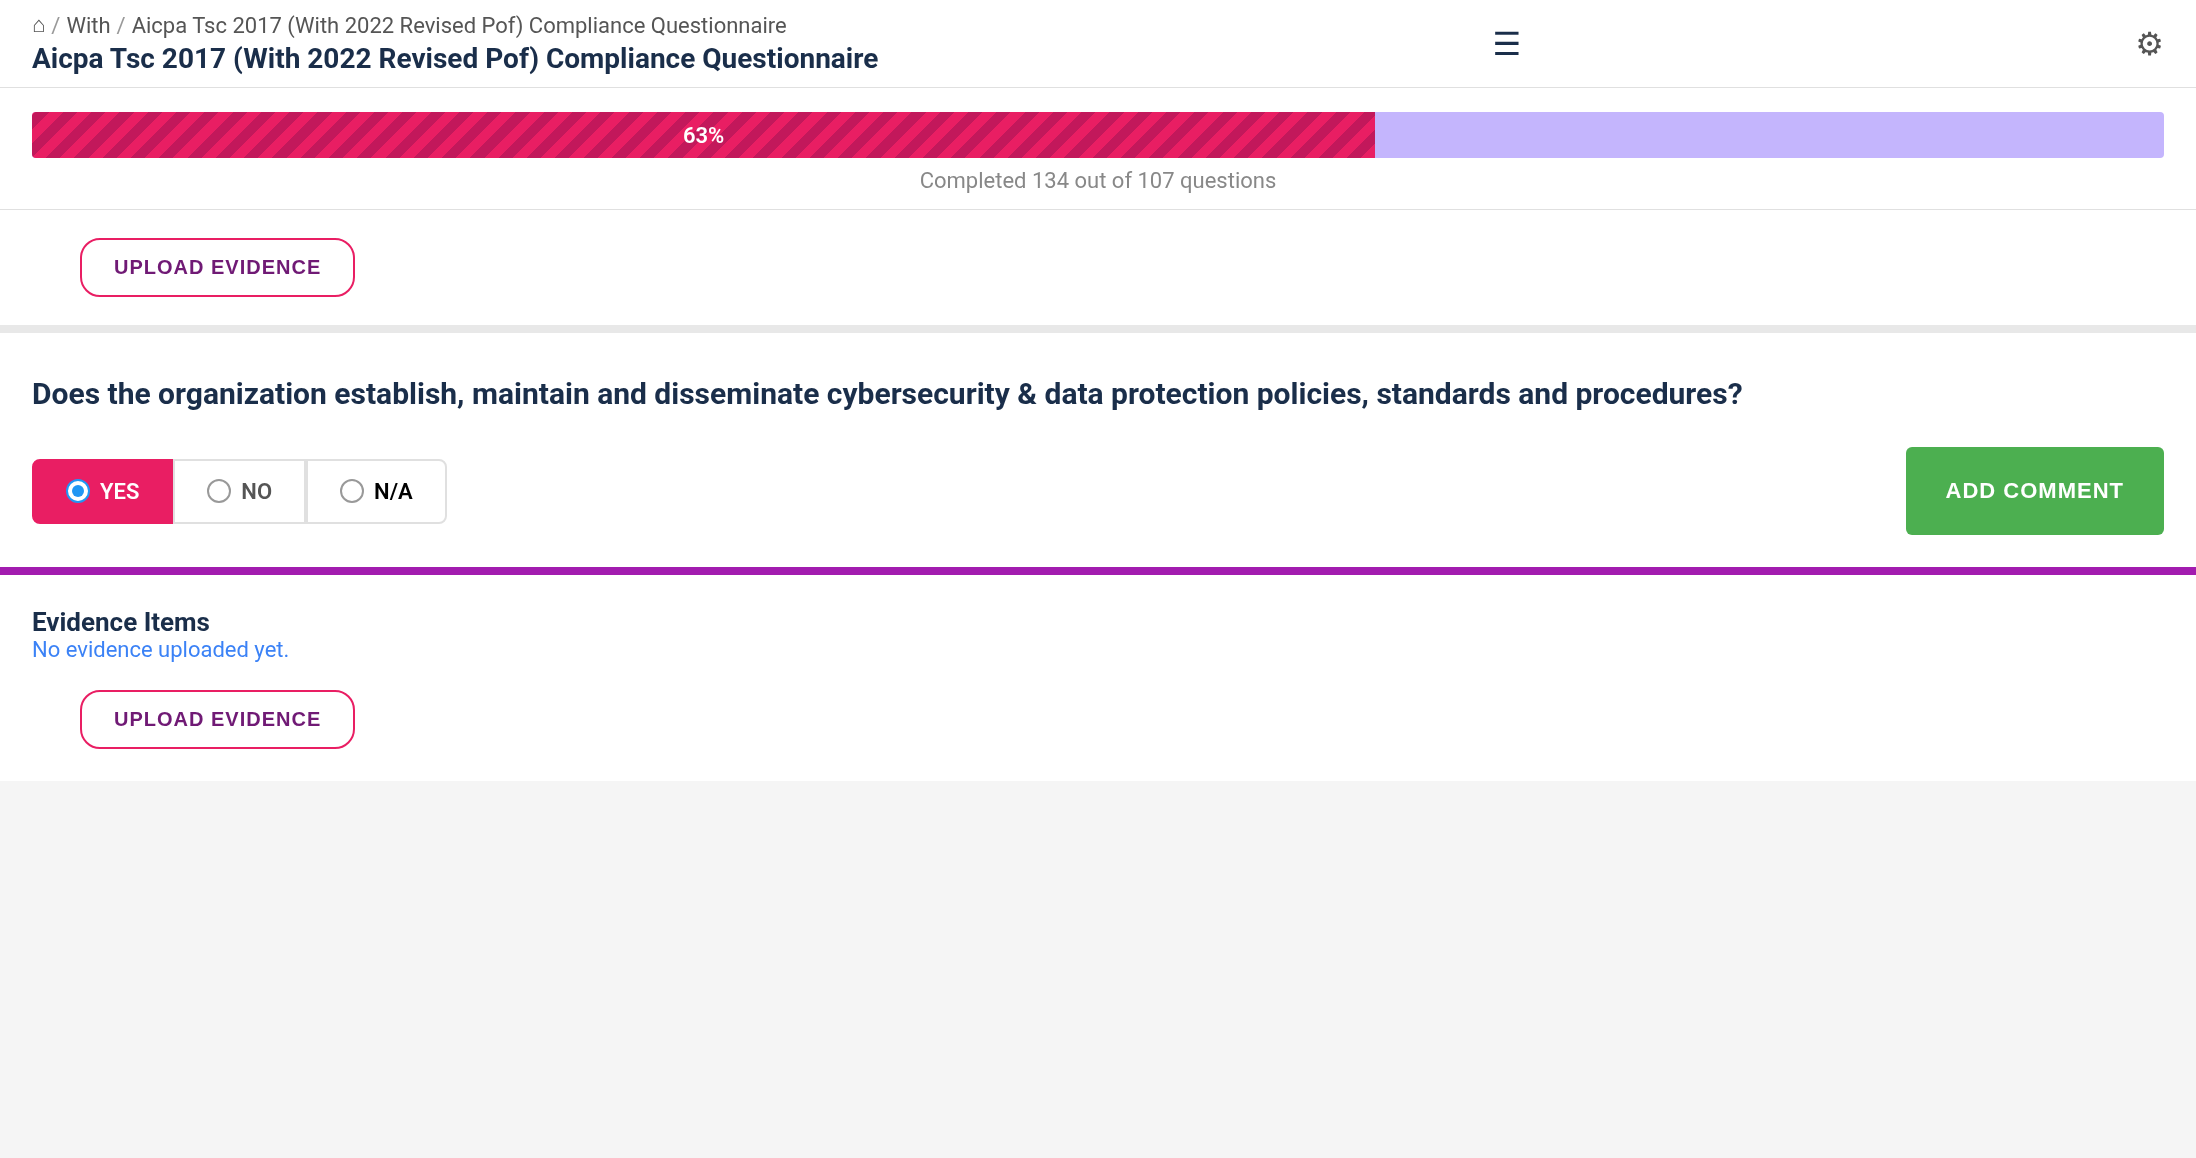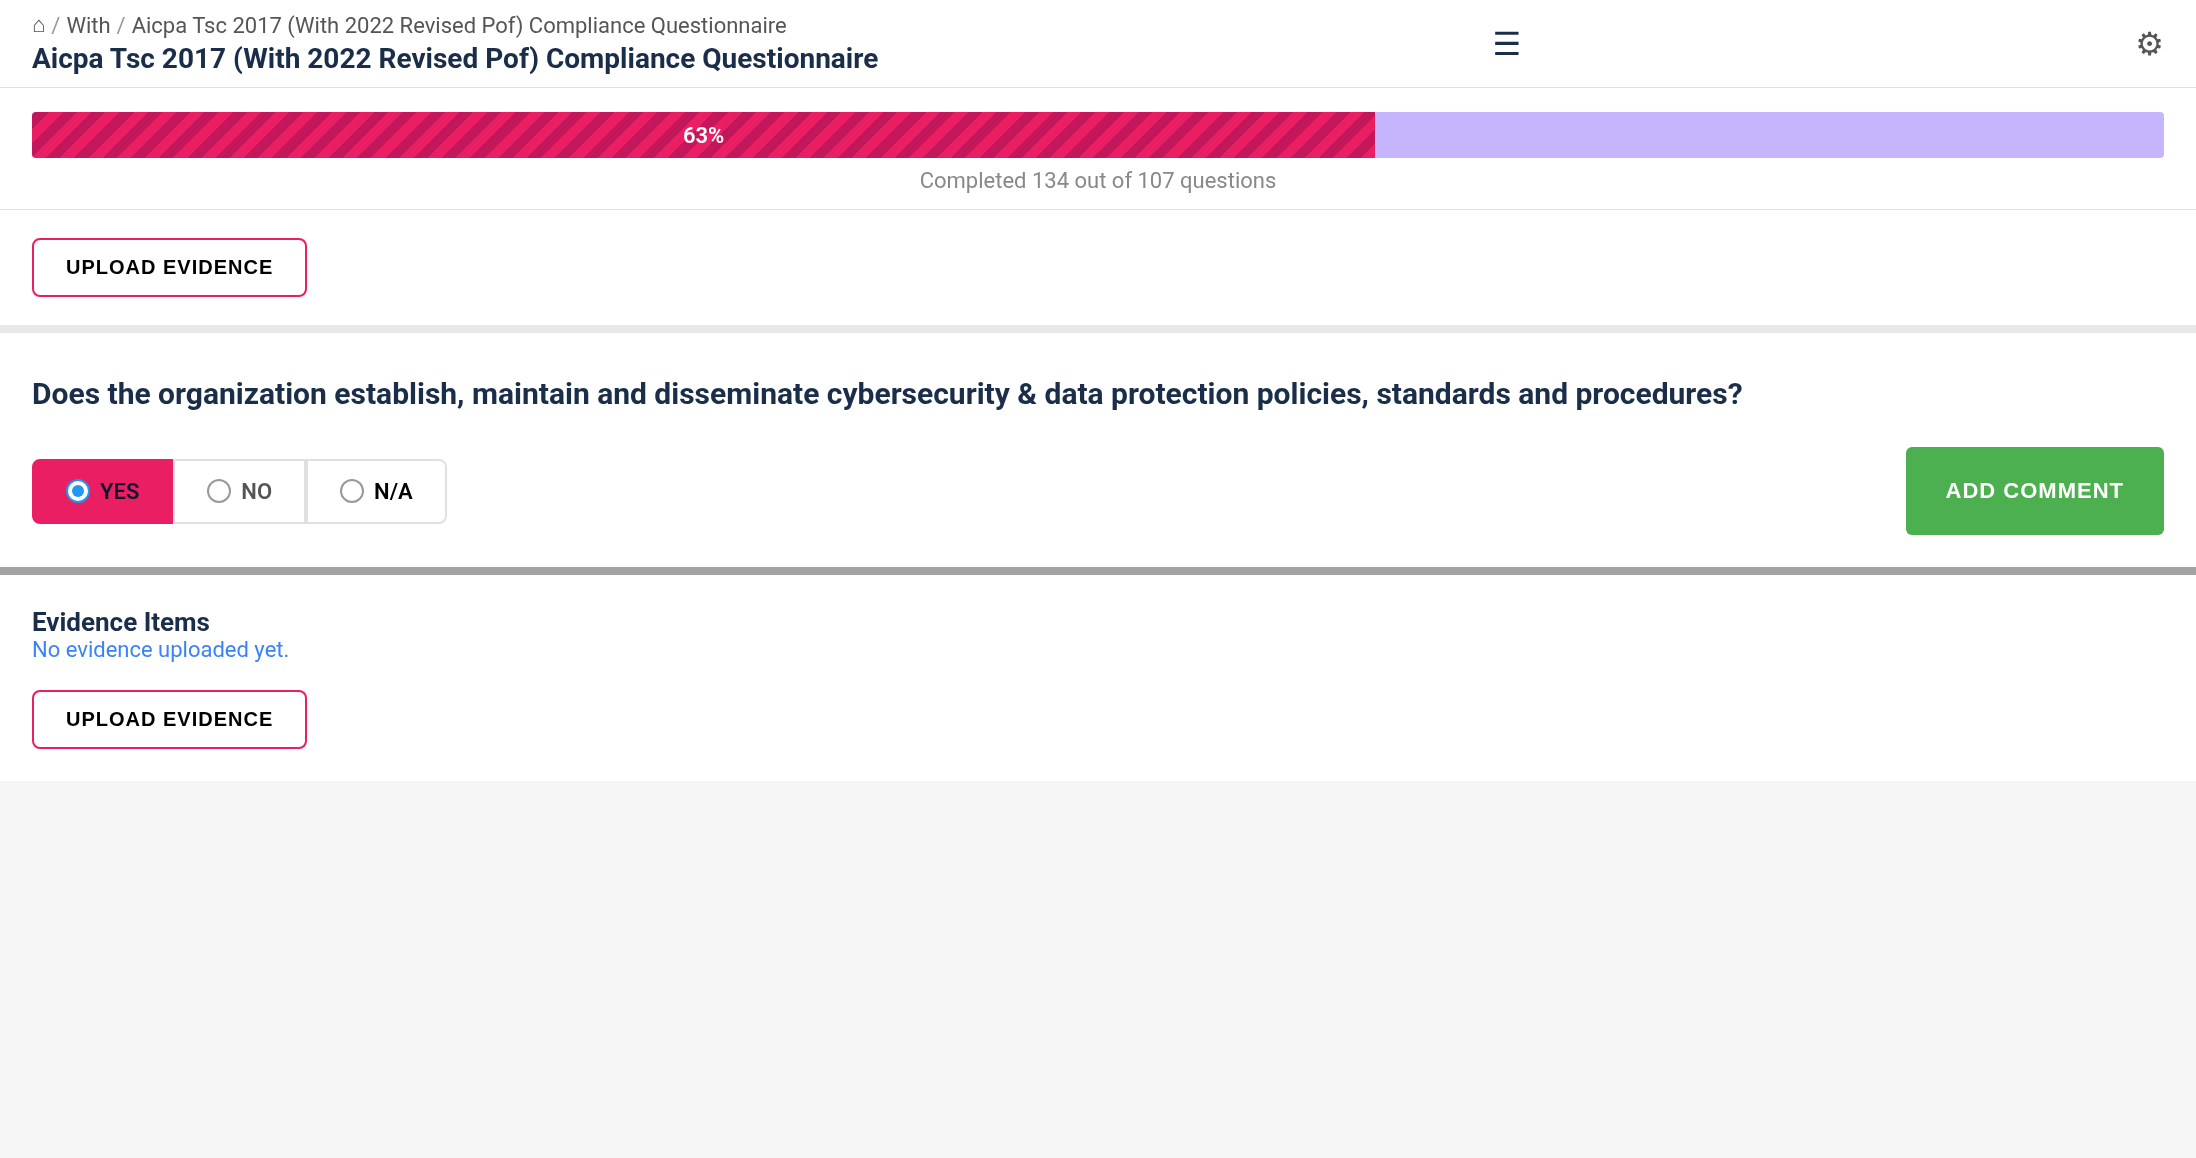--- a/index.html
+++ b/index.html
@@ -124,21 +124,21 @@
     .upload-section-top {
       background: #fff;
       padding: 28px 32px;
       border-bottom: 8px solid #e8e8e8;
     }
 
     
     .question-section {
       background: #fff;
       padding: 40px 32px 32px;
-      border-bottom: 8px solid #a3a3a3;
+      border-bottom: 8px solid #a21caf;
     }
 
     .question-text {
       font-size: 30px;
       font-weight: 700;
       color: #1a2e4a;
       line-height: 1.4;
       max-width: 1800px;
       margin-bottom: 32px;
     }
@@ -163,21 +163,21 @@
       border: 2px solid #e0e0e0;
       cursor: pointer;
       font-size: 22px;
       font-weight: 600;
       min-width: 130px;
     }
 
     .radio-option:first-child {
       border-radius: 8px 0 0 8px;
       background: #e91e63;
-      color: #0f172a;
+      color: #ffffff;
       border-color: #e91e63;
     }
 
     .radio-option:nth-child(2) {
       border-left: 2px solid #e0e0e0;
       color: #555;
     }
 
     .radio-option:last-child {
       border-radius: 0 8px 8px 0;
@@ -238,28 +238,29 @@
     }
 
     .evidence-empty {
       font-size: 22px;
       color: #3b82f6;
       margin-bottom: 28px;
     }
 
     .upload-btn {
       background: #fff;
-      color: #000000;
+      color: #701a75;
       border: 2px solid #e91e63;
       padding: 16px 32px;
       font-size: 20px;
       font-weight: 700;
-      border-radius: 8px;
+      border-radius: 20px;
       cursor: pointer;
       letter-spacing: 1px;
+      margin-left: 48px;
     }
 
     .home-icon {
       font-size: 22px;
       color: #555;
     }
   </style>
 </head>
 <body>
 

